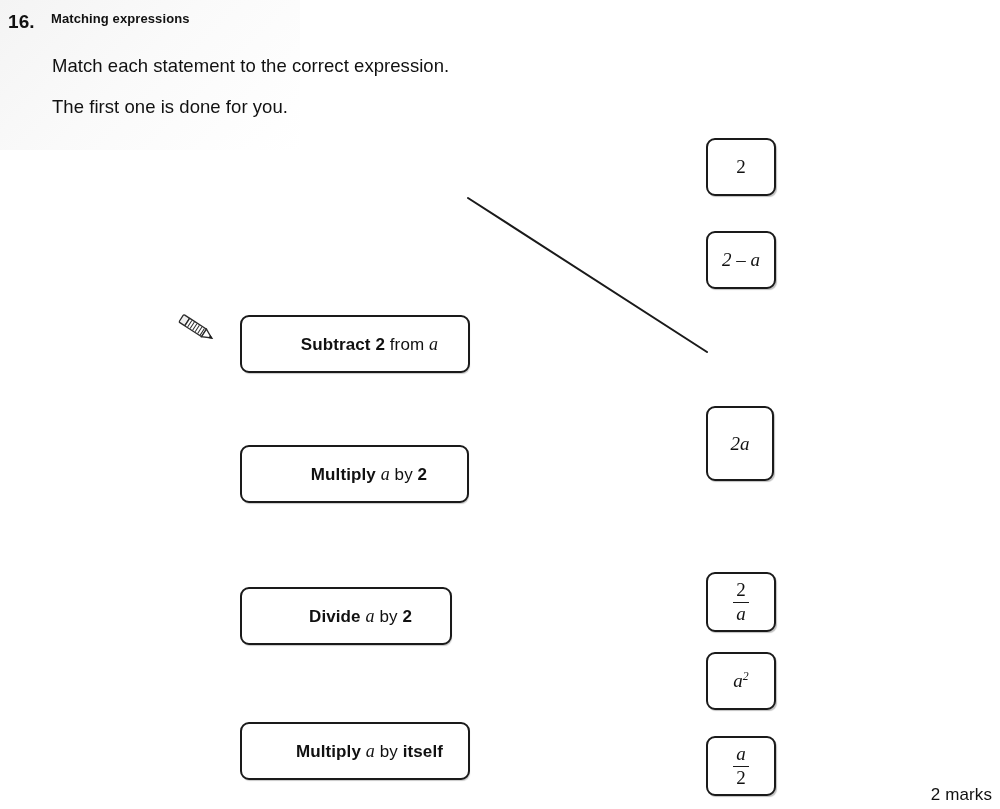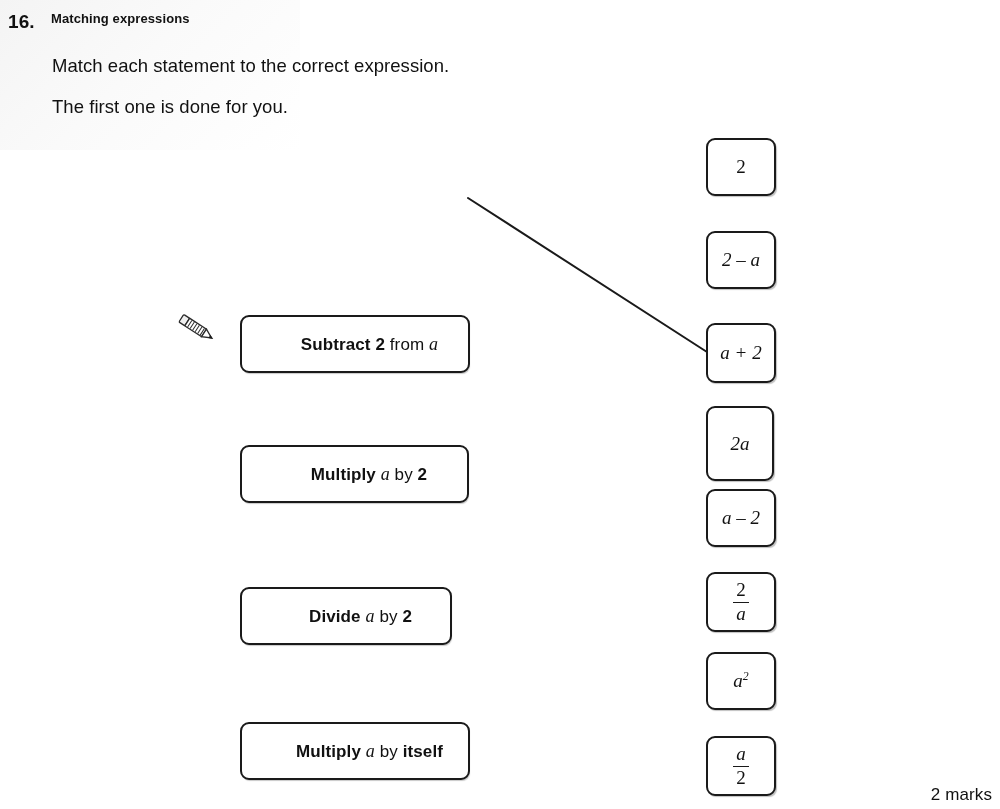--- a/index.html
+++ b/index.html
@@ -196,31 +196,25 @@
   </div>
 
   <div class="expr-box" style="left:706px; top:138px; width:70px; height:58px;">
     <span class="ex up">2</span>
   </div>
 
   <div class="expr-box" style="left:706px; top:231px; width:70px; height:58px;">
     <span class="ex">2 – a</span>
   </div>
 
-  <div class="expr-box" style="left:706px; top:323px; width:70px; height:60px;">
-    <span class="ex">a + 2</span>
-  </div>
 
   <div class="expr-box" style="left:706px; top:406px; width:68px; height:75px;">
     <span class="ex">2a</span>
   </div>
 
-  <div class="expr-box" style="left:706px; top:489px; width:70px; height:58px;">
-    <span class="ex">a – 2</span>
-  </div>
 
   <div class="expr-box" style="left:706px; top:572px; width:70px; height:60px;">
     <span class="frac">
       <span class="num up-part">2</span>
       <span class="den it-part">a</span>
     </span>
   </div>
 
   <div class="expr-box" style="left:706px; top:652px; width:70px; height:58px;">
     <span class="ex"><span>a</span><sup>2</sup></span>

